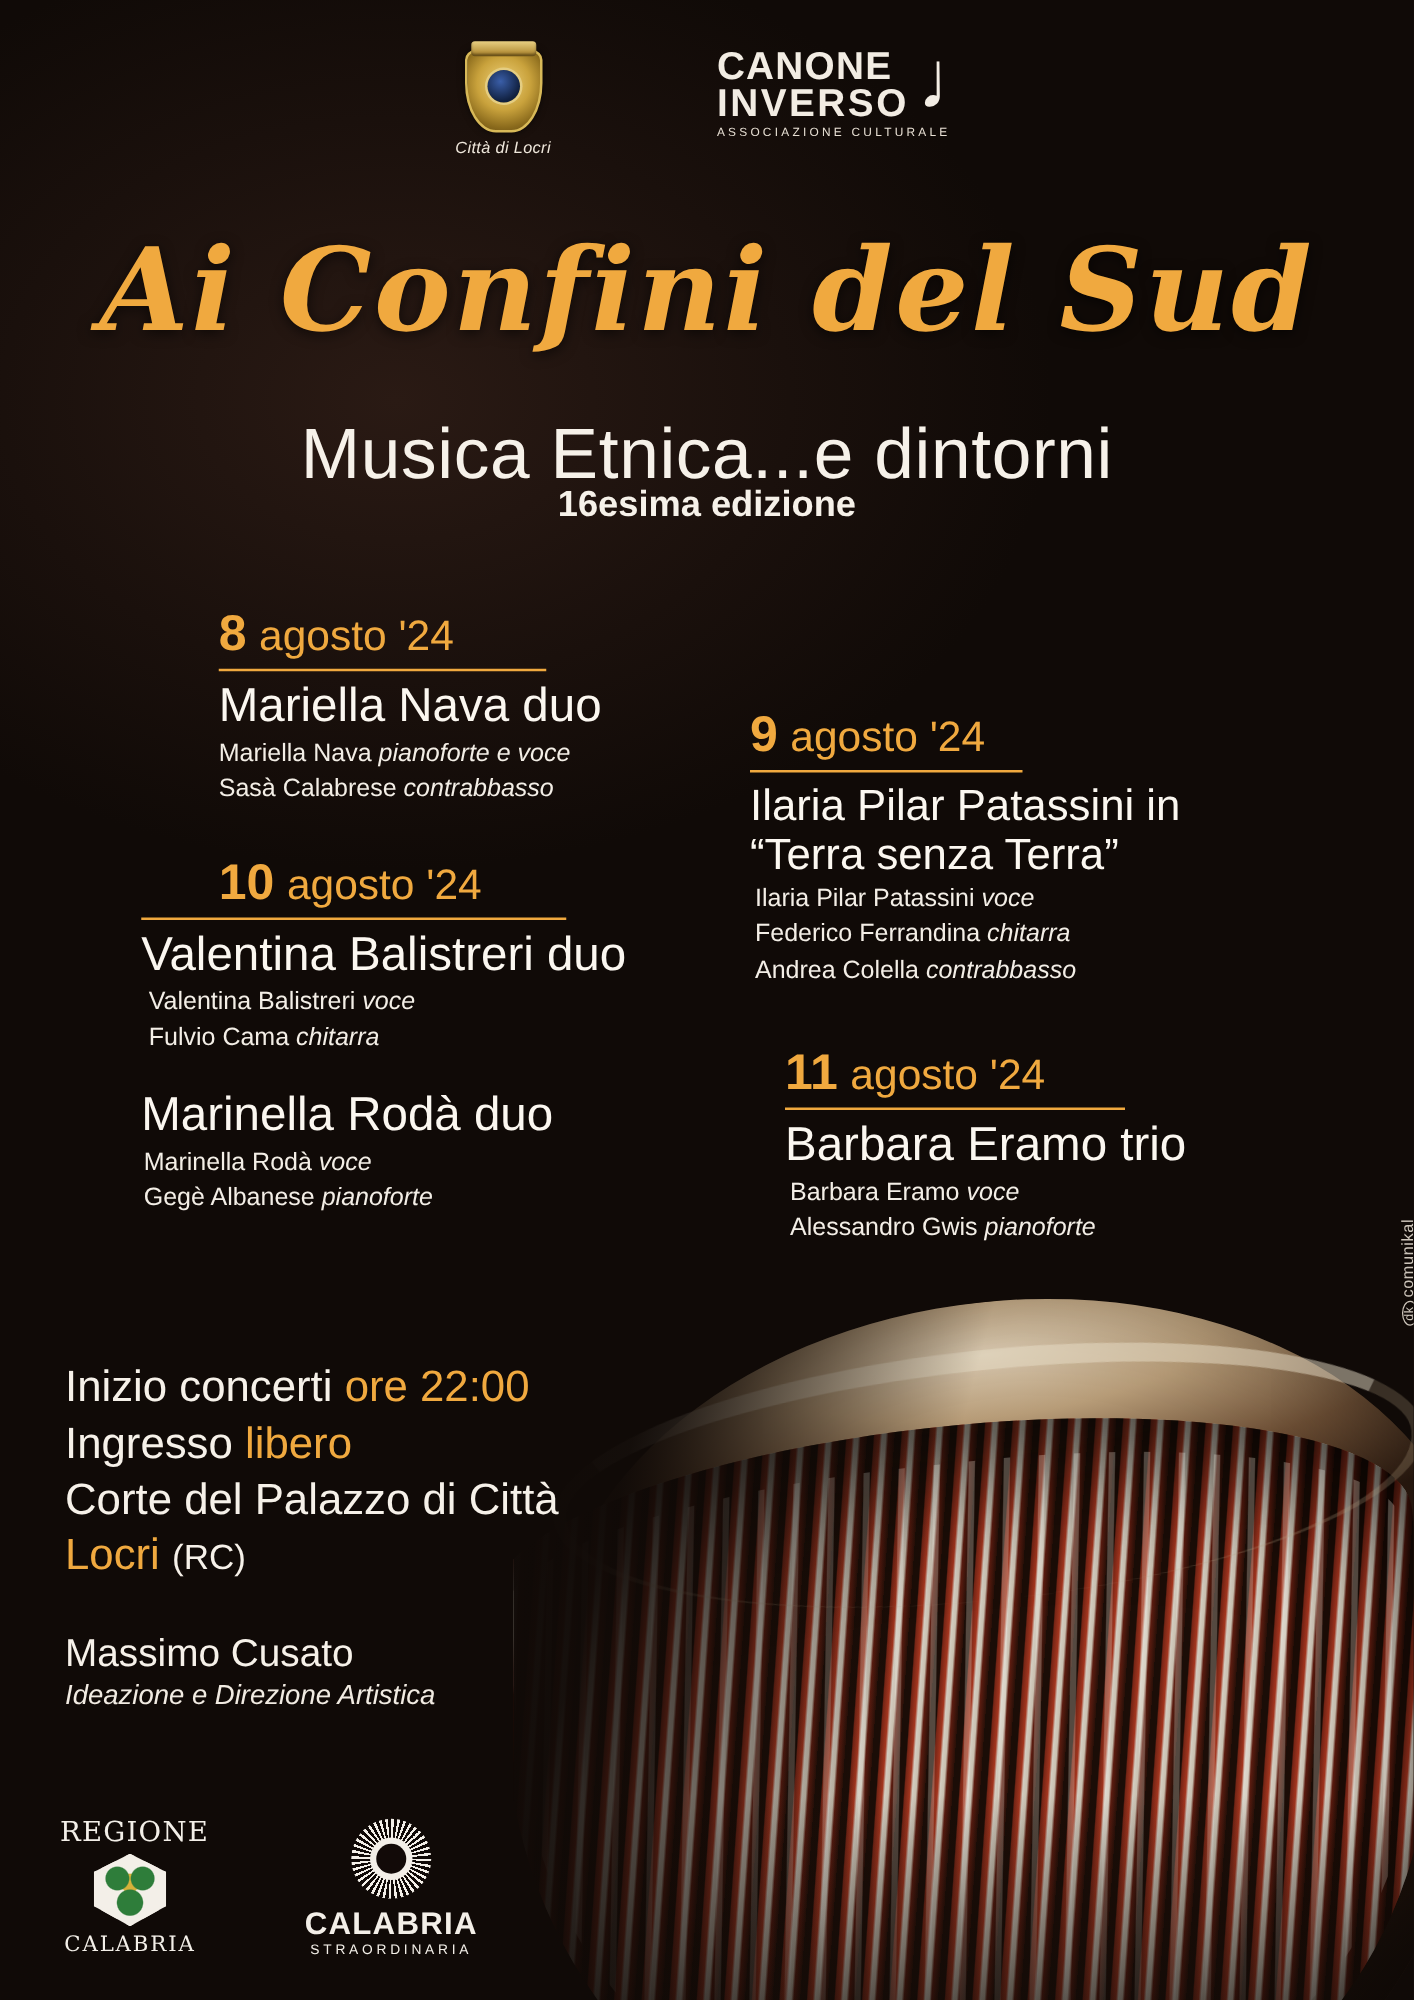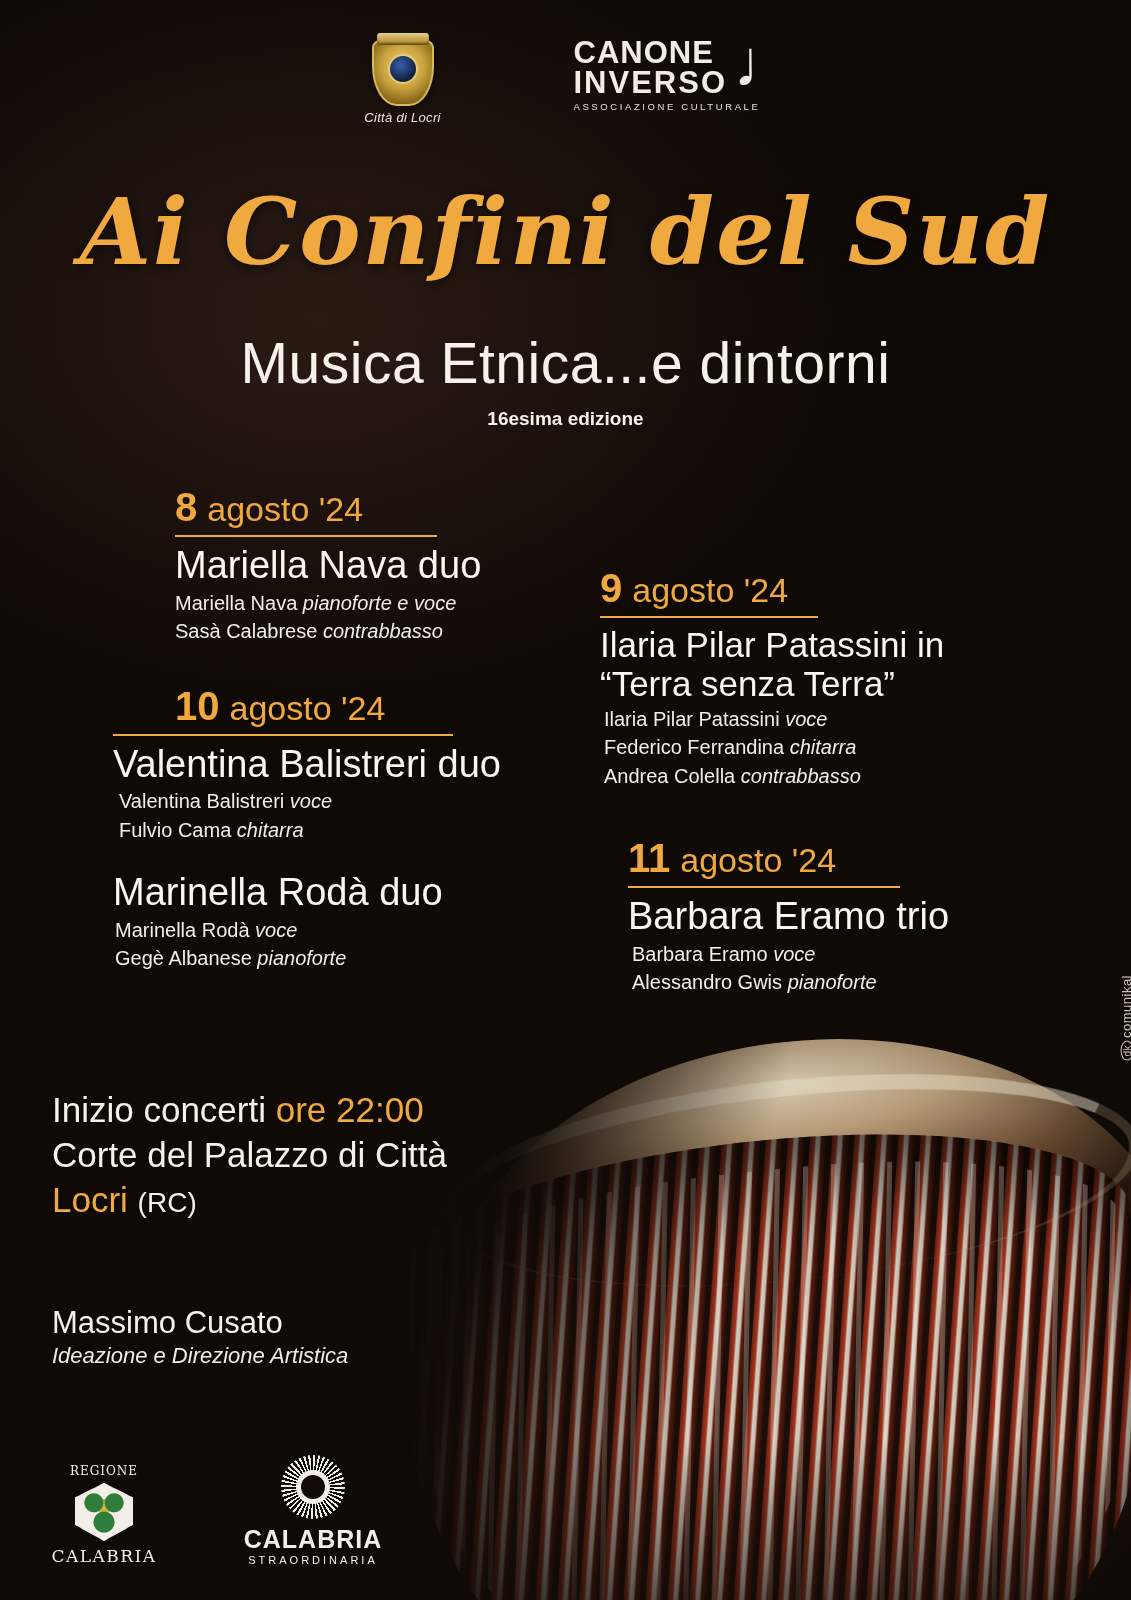--- a/index.html
+++ b/index.html
@@ -188,23 +188,23 @@
     top: 330px; left: 0; right: 0;
     text-align: center;
     font-size: 57px;
     font-weight: 400;
     letter-spacing: .5px;
     color: #f6f1e9;
     z-index: 5;
   }
   .title-ed {
     position: absolute;
-    top: 408px; left: 0; right: 0;
+    top: 388px; left: 0; right: 0;
     text-align: center;
-    font-size: 19px;
+    font-size: 29px;
     font-weight: 700;
     color: #f6f1e9;
     z-index: 5;
   }
 
   
   .col {
     position: absolute;
     z-index: 6;
   }
@@ -311,21 +311,21 @@
     left: 48px;
     bottom: 34px;
     display: flex;
     align-items: flex-end;
     gap: 78px;
     z-index: 7;
   }
   .regione { text-align: center; width: 112px; }
   .regione .t {
     font-family: "DejaVu Serif", serif;
-    font-size: 12px;
+    font-size: 22px;
     letter-spacing: 1px;
     color: #f3efe8;
     line-height: 1.05;
   }
   .regione .emblem {
     width: 58px; height: 58px;
     margin: 5px auto;
     position: relative;
     background: #f3efe8;
     border: 2px solid #f3efe8;
@@ -501,20 +501,24 @@
     </div>
 
   </div>
 
   <div class="info">
     <div class="info-row">
       <span>Inizio concerti</span>
       <span class="hl">ore 22:00</span>
     </div>
     <div class="info-row">
+      <span>Ingresso</span>
+      <span class="hl">libero</span>
+    </div>
+    <div class="info-row">
       <span>Corte del Palazzo di Città</span>
     </div>
     <div class="info-row">
       <span class="hl">Locri</span>
       <span class="small">(RC)</span>
     </div>
   </div>
 
   <div class="credit">
     <div class="credit-name">Massimo Cusato</div>

